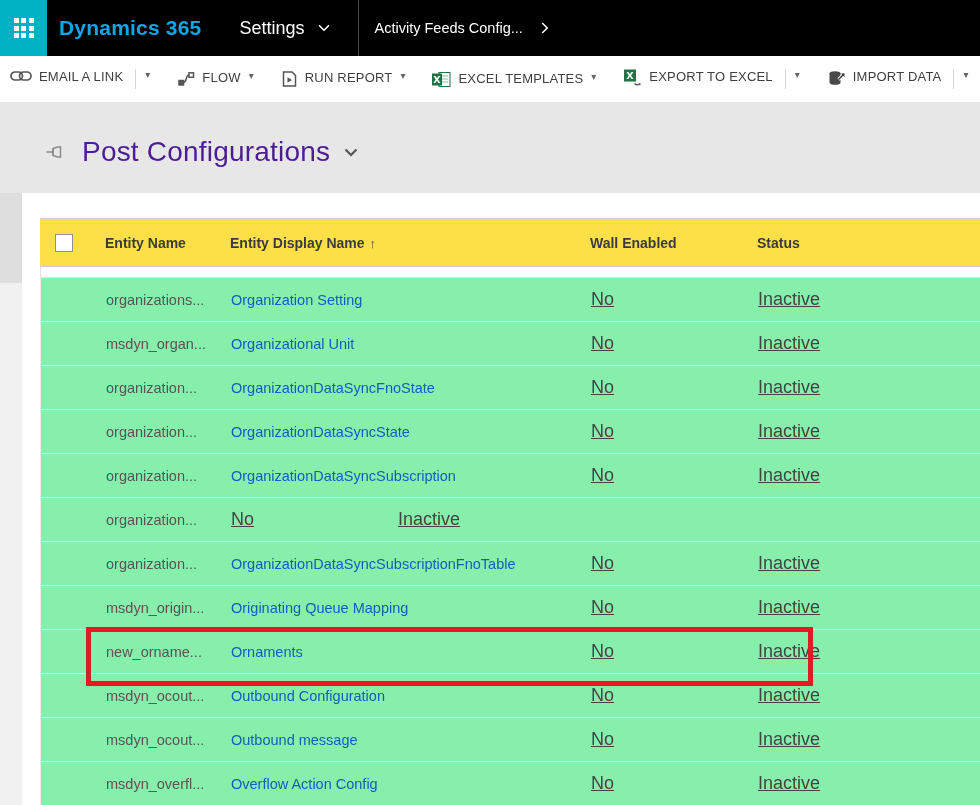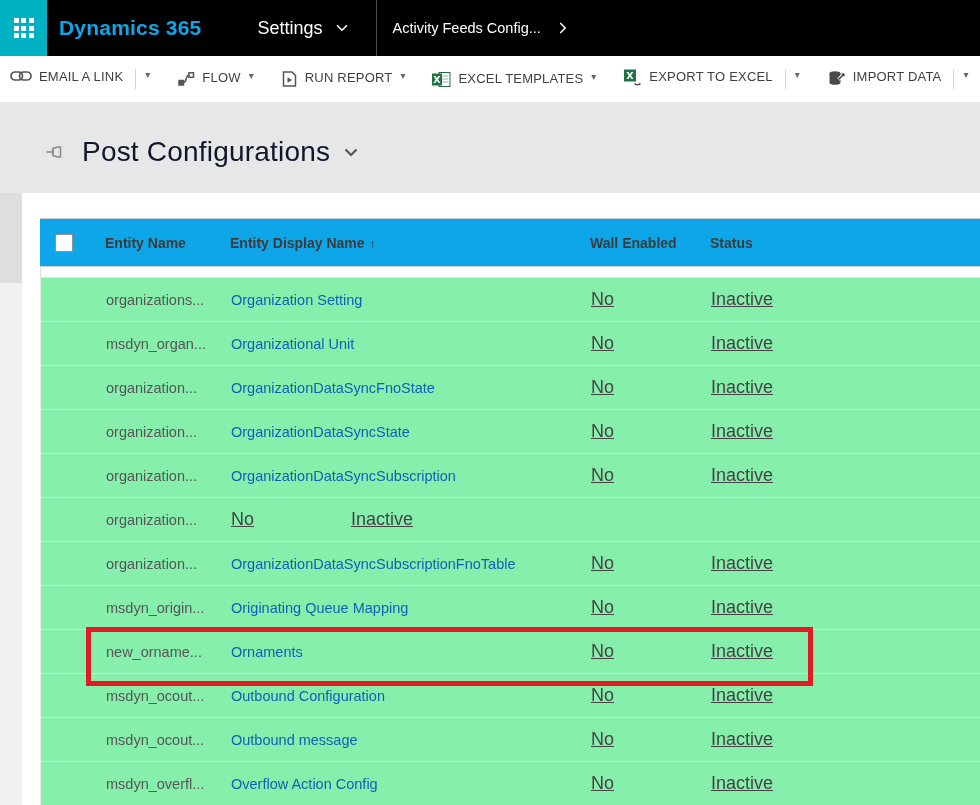--- a/index.html
+++ b/index.html
@@ -6,57 +6,57 @@
   html,body { background:#fff; }
   body { font-family:"Liberation Sans","DejaVu Sans",sans-serif; }
   .screen { position:relative; width:980px; height:805px; overflow:hidden; background:#fff; }
 
   
   .topbar { position:absolute; left:0; top:0; width:980px; height:56px; background:#000; display:flex; align-items:center; }
   .waffle { width:47px; height:56px; background:#00b0c3; display:flex; align-items:center; justify-content:center; flex:0 0 47px; cursor:pointer; }
   .waffle-grid { display:grid; grid-template-columns:repeat(3,5px); grid-template-rows:repeat(3,5px); gap:2.5px; }
   .waffle-grid span { background:#fff; }
   .brand { color:#0ea5e9; font-size:21px; font-weight:600; margin-left:12px; letter-spacing:0.2px; cursor:pointer; }
-  .area { display:flex; align-items:center; margin-left:56px; cursor:pointer;text-align:right; }
+  .area { display:flex; align-items:center; margin-left:38px; cursor:pointer;text-align:right; }
   .area-label { color:#fff; font-size:18px; }
   .chev { margin-left:13px; display:inline-flex; }
   .tb-divider { width:1px; height:56px; background:#4d4d4d; margin-left:28px; }
   .pagenav { display:flex; align-items:center; margin-left:16px; cursor:pointer; }
   .page-label { color:#fff; font-size:14.5px; }
   .chev-r { margin-left:18px; display:inline-flex; }
 
   
   .cmdbar { position:absolute; left:0; top:56px; width:980px; height:46px; background:#fff; display:flex; align-items:center; padding-left:10px; white-space:nowrap; overflow:hidden; }
   .cmd-item { display:flex; align-items:flex-start; margin-right:27px; cursor:pointer; }
   .cmd-icon { display:inline-flex; align-items:center; margin-right:7px; }
   .cmd-label { font-size:13px; color:#3f3f3f; letter-spacing:0.2px; }
   .cmd-split { width:1px; height:20px; background:#d6d6d6; margin:0 9px 0 12px; }
   .caret { font-size:10px; color:#666; margin-left:8px; }
   .cmd-item .cmd-split + .caret { margin-left:0; }
 
   
   .titleband { position:absolute; left:0; top:102px; width:980px; height:91px; background:#e7e7e7; }
   .title-row { position:absolute; left:45px; top:34px; display:flex; align-items:center; cursor:pointer; }
   .pin { display:inline-flex; margin-right:15px; }
-  .view-title { font-size:28px; font-weight:300; color:#0f172a; letter-spacing:0.2px; }
+  .view-title { font-size:28px; font-weight:300; color:#4c1d95; letter-spacing:0.2px; }
   .title-chev { margin-left:14px; display:inline-flex; }
 
   
   .main { position:absolute; left:0; top:193px; width:980px; height:612px; background:#fff; }
   .left-strip { position:absolute; left:0; top:0; width:22px; height:612px; background:#f1f1f1; }
   .left-strip .thumb { position:absolute; left:0; top:0; width:22px; height:90px; background:#dedede; }
 
   
   .grid { position:absolute; left:40px; top:25px; width:940px; }
-  .grid-header { height:49px; background:#0ea5e9; border-top:1px solid #cfcfcf; border-bottom:1px solid #cfcfcf; display:flex; align-items:center; }
+  .grid-header { height:49px; background:#fde047; border-top:1px solid #cfcfcf; border-bottom:1px solid #cfcfcf; display:flex; align-items:center; }
   .col-check { width:65px; flex:0 0 65px; display:flex; align-items:center; }
   .col-name { width:125px; flex:0 0 125px; }
   .col-display { width:360px; flex:0 0 360px; }
   .col-wall { width:120px; flex:0 0 120px; }
-  .col-status { flex:1 1 auto; }
+  .col-status { flex:1 1 auto;margin-left:47px; }
   .hdr-label { font-size:14px; font-weight:600; color:#3b3b3b; }
   .sort-arrow { font-size:13px; color:#3b3b3b; margin-left:5px; font-weight:400; }
   .checkbox { width:18px; height:18px; border:1px solid #8f8f8f; background:#fff; margin-left:15px; cursor:pointer; }
   .spacer-row { height:11px; background:#fff; border-bottom:1px solid #e3e3e3; border-left:1px solid #e0e0e0; }
   .grid-body { border-left:1px solid #ececec; }
   .row { position:relative; height:44px; border-bottom:1px solid #e3e3e3; display:flex; align-items:center; background:#86efac; cursor:pointer; }
   .cell-name { font-size:14.5px; color:#565656; }
   .cell-link { font-size:14.5px; color:#1160b7; text-decoration:none; cursor:pointer; }
   .cell-text { font-size:18px; color:#444;text-decoration:underline; }
   .row.highlighted::after { content:""; position:absolute; left:45px; top:-3px; width:717px; height:49px; border:5px solid #e01b24; pointer-events:none; z-index:6; }

